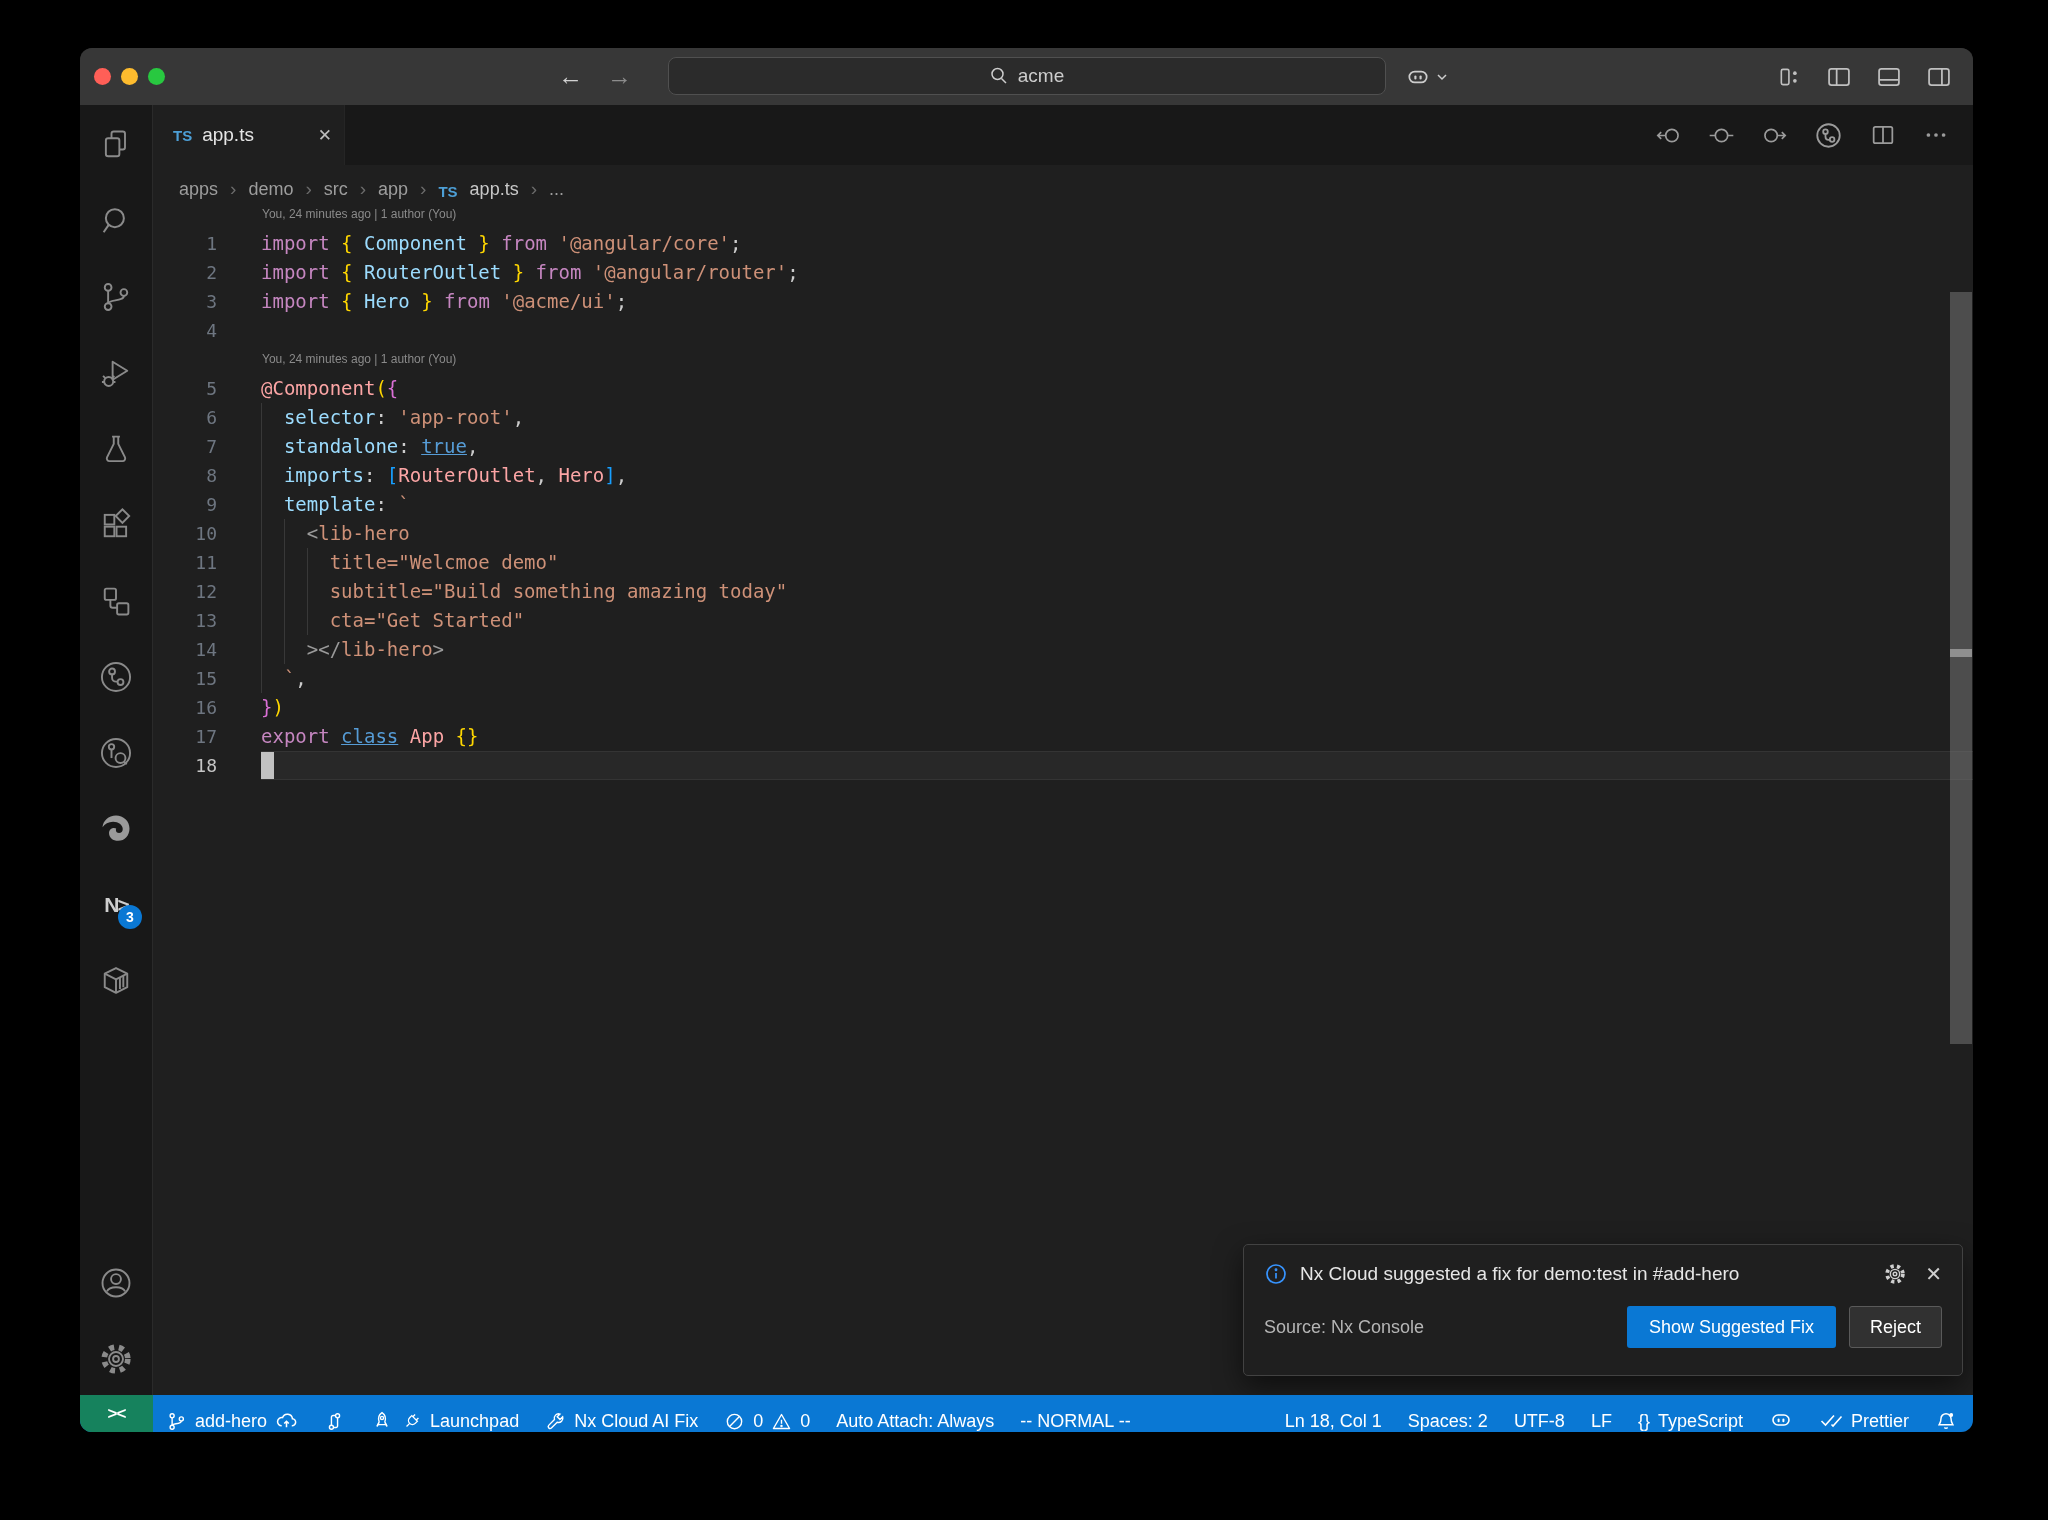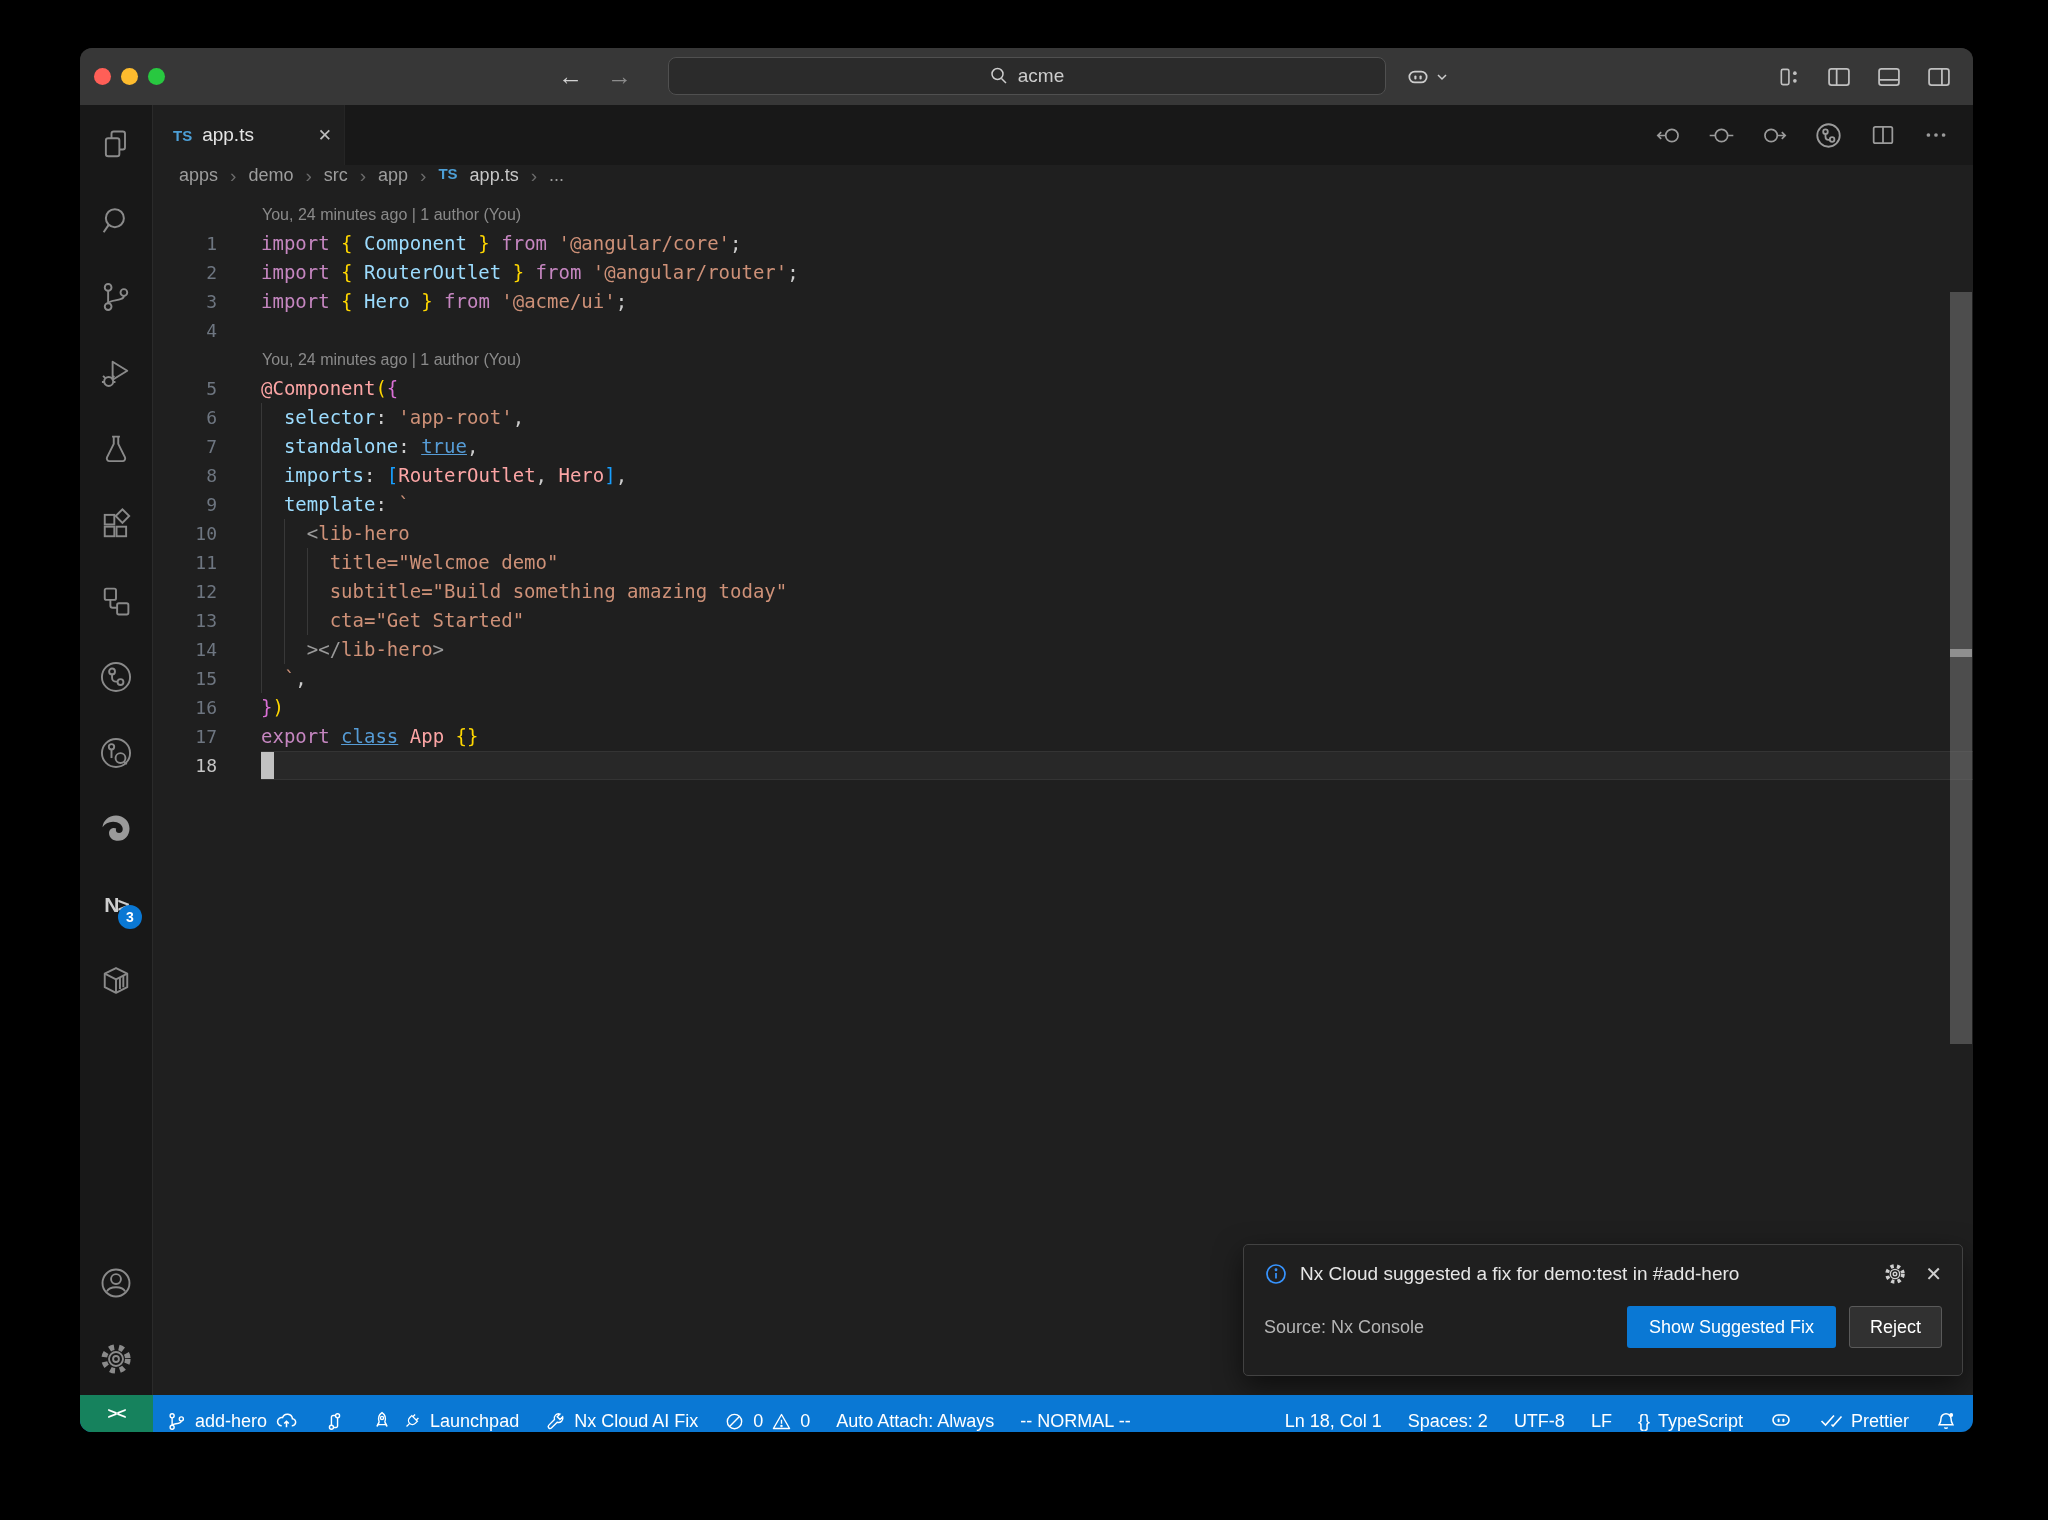--- a/index.html
+++ b/index.html
@@ -23,30 +23,30 @@
   .nx-badge{position:absolute;right:-8px;bottom:-6px;width:24px;height:24px;border-radius:50%;background:#0a78d4;color:#fff;font-size:14px;font-weight:700;display:flex;align-items:center;justify-content:center;}
   .editor-col{flex:1;position:relative;background:#1f1f1f;display:flex;flex-direction:column;min-width:0;}
   
   .tabbar{height:60px;background:#181818;display:flex;align-items:stretch;flex:none;}
   .tab{width:192px;box-sizing:border-box;background:#1f1f1f;display:flex;align-items:center;padding:0 12px 0 20px;gap:10px;border-right:1px solid #252525;}
   .ts-badge{color:#4d9fd6;font-weight:700;font-size:15px;}
   .tab-label{color:#e6e6e6;font-size:19px;}
   .tab-close{margin-left:auto;color:#bdbdbd;font-size:17px;}
   .ed-actions{margin-left:auto;display:flex;align-items:center;gap:26px;padding-right:24px;}
   
-  .crumbs{height:35px;display:flex;align-items:flex-start;gap:12px;padding-left:26px;font-size:18px;color:#9d9d9d;flex:none;}
+  .crumbs{height:35px;display:flex;align-items:flex-end;gap:12px;padding-left:26px;font-size:18px;color:#9d9d9d;flex:none;}
   .crumb-sep{color:#6b6b6b;font-size:19px;}
   
   .code-area{flex:1;position:relative;overflow:hidden;}
   .row{display:flex;height:29px;line-height:29px;font-family:"DejaVu Sans Mono",monospace;font-size:19px;white-space:pre;}
   .gutter{width:64px;flex:none;text-align:right;color:#6e7681;font-size:18px;}
   .gutter.active-num{color:#c6c6c6;}
   .ct{position:relative;margin-left:44px;flex:1;}
   .row.active .ct{background:rgba(255,255,255,.045);box-shadow:inset 0 1px 0 rgba(255,255,255,.06),inset 0 -1px 0 rgba(255,255,255,.06);}
-  .ct.blame{font-family:"Liberation Sans",sans-serif;font-size:16px;color:#8a8a8a;margin-left:45px;}
+  .ct.blame{font-family:"Liberation Sans",sans-serif;font-size:12px;color:#8a8a8a;margin-left:45px;}
   .guide{position:absolute;top:0;bottom:0;width:1px;background:#383838;}
   .cursor{position:absolute;left:0;top:1px;width:13px;height:27px;background:#c2c2c2;}
   .tk-kw{color:#C586C0;} .tk-kw2{color:#569CD6;text-decoration:underline;} .tk-var{color:#9CDCFE;} .tk-type{color:#fca5a5;}
   .tk-str{color:#CE9178;} .tk-fg{color:#CCCCCC;} .tk-b1{color:#FFD700;} .tk-b2{color:#DA70D6;}
   .tk-b3{color:#179FFF;} .tk-pun{color:#9a9a9a;}
   .scroll-thumb{position:absolute;right:1px;top:92px;width:22px;height:752px;background:rgba(115,115,115,.55);}
   .scroll-mark{position:absolute;right:1px;top:449px;width:22px;height:8px;background:#8f8f8f;}
   
   .toast{position:absolute;right:10px;bottom:19px;width:720px;height:132px;box-sizing:border-box;background:#1f1f1f;border:1px solid #424242;border-radius:5px;box-shadow:0 10px 28px rgba(0,0,0,.55);padding:17px 20px;}
   .toast-head{display:flex;align-items:center;gap:12px;}

